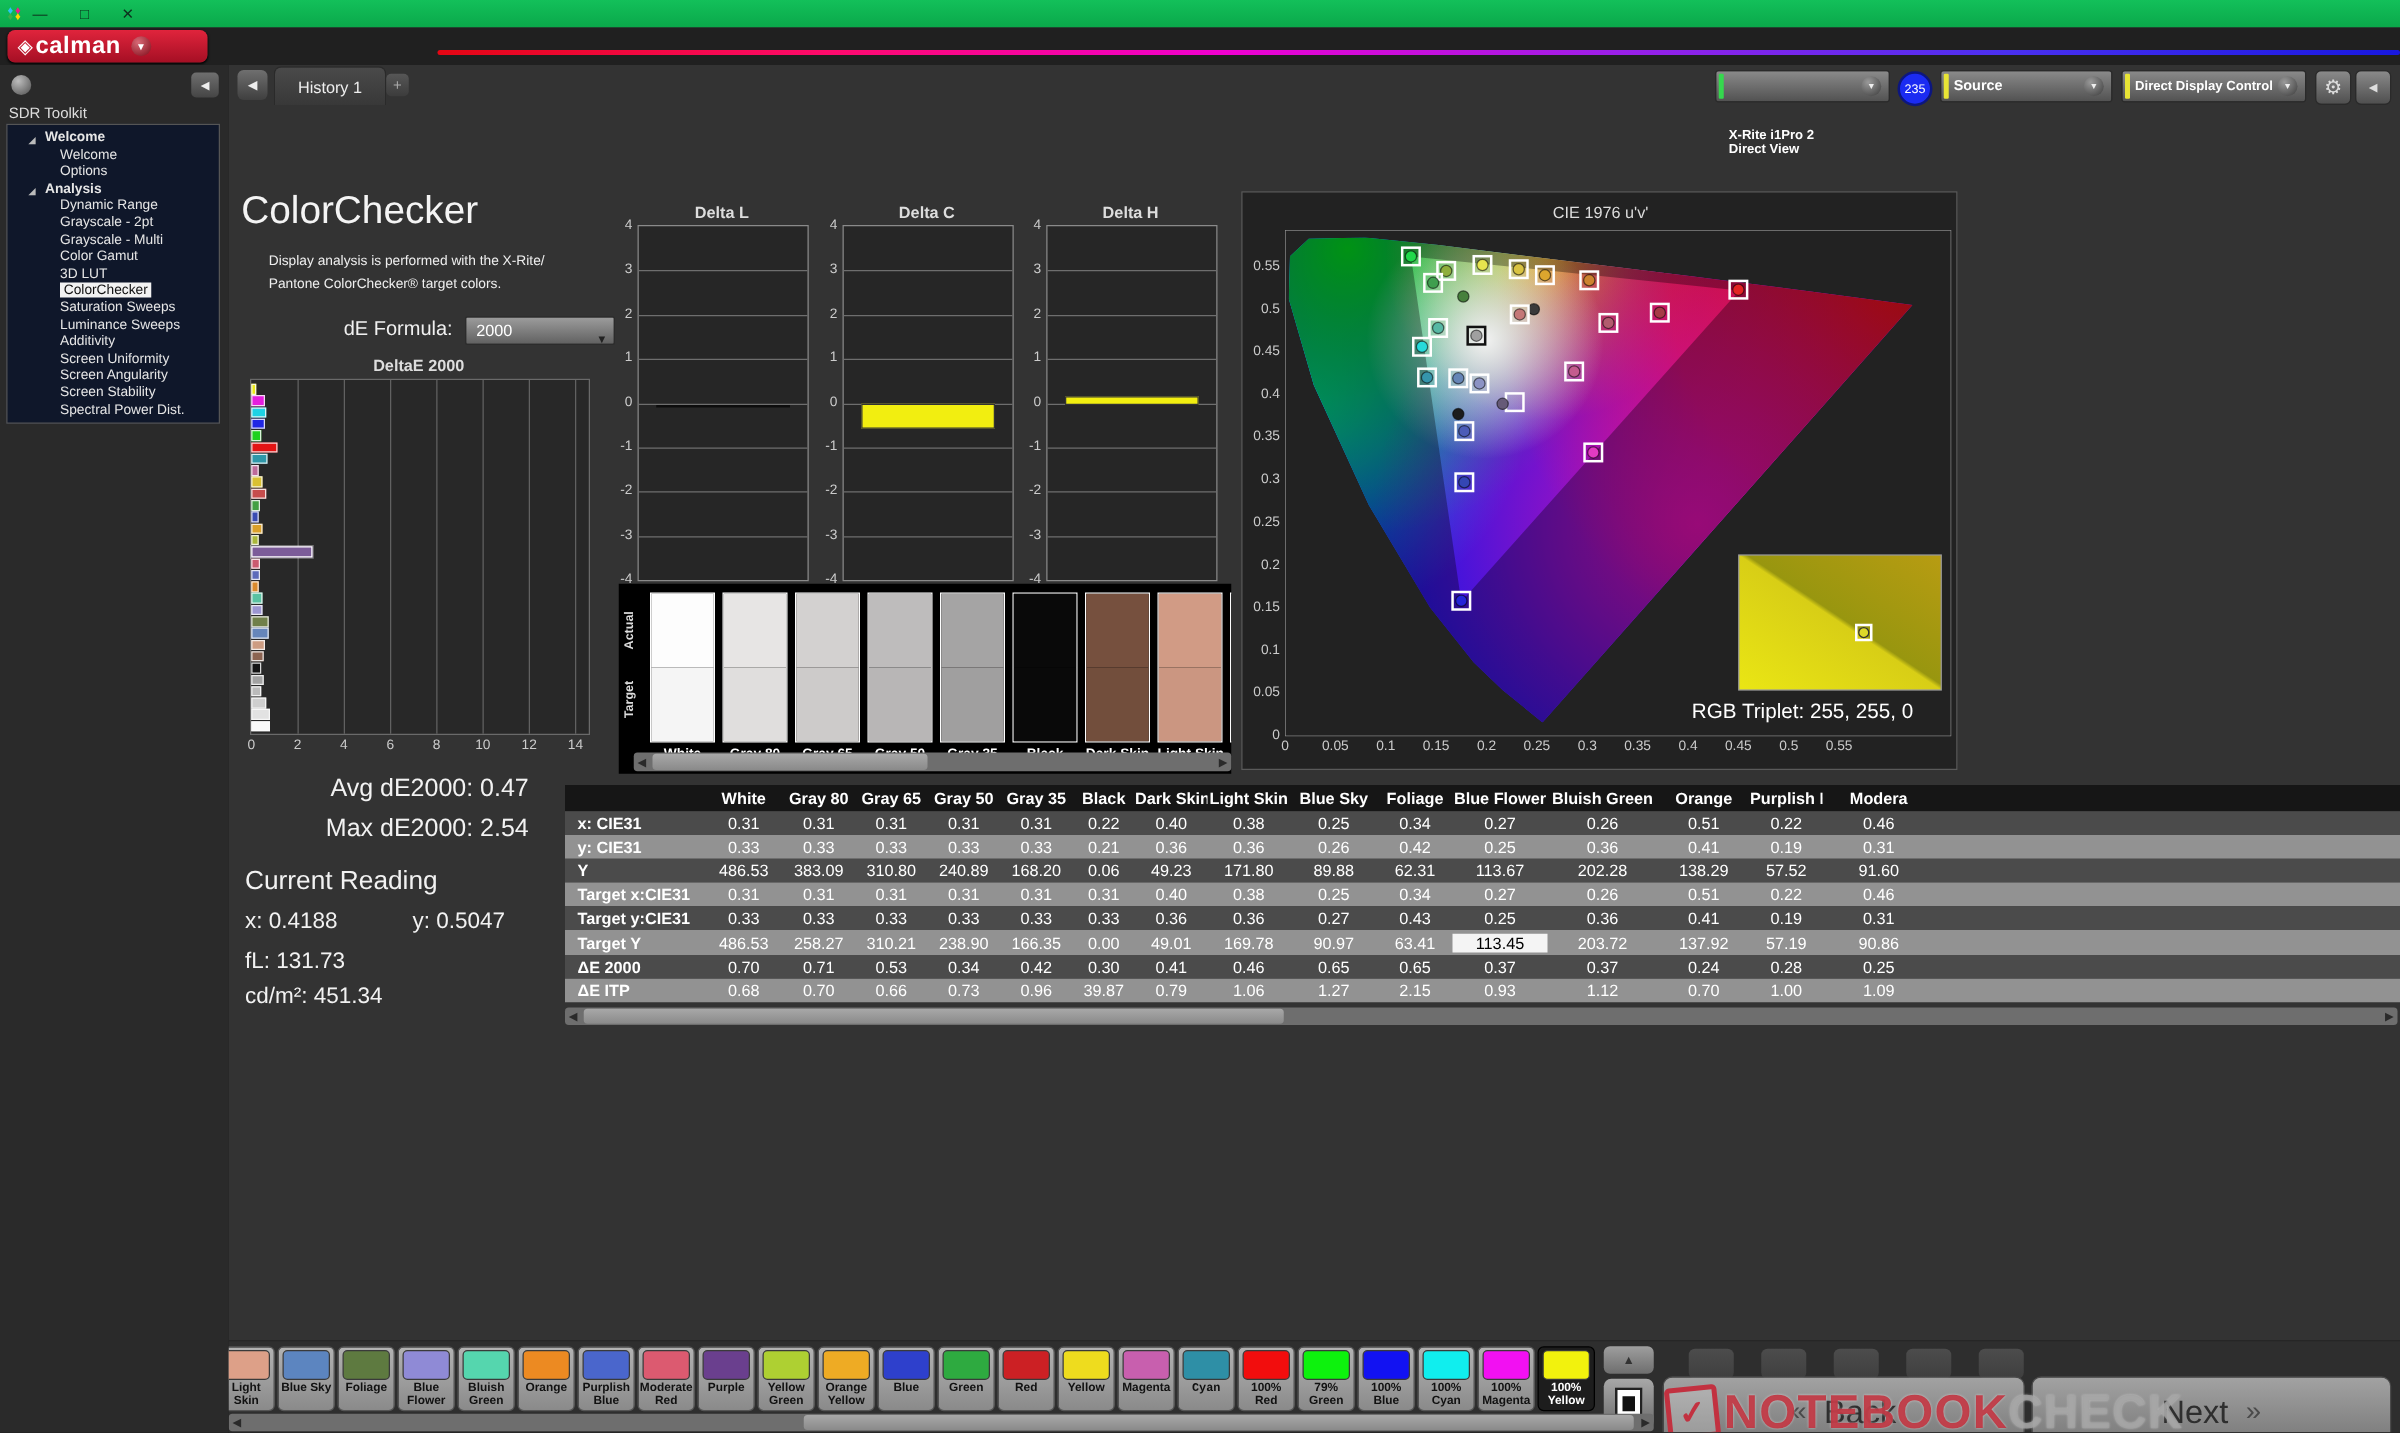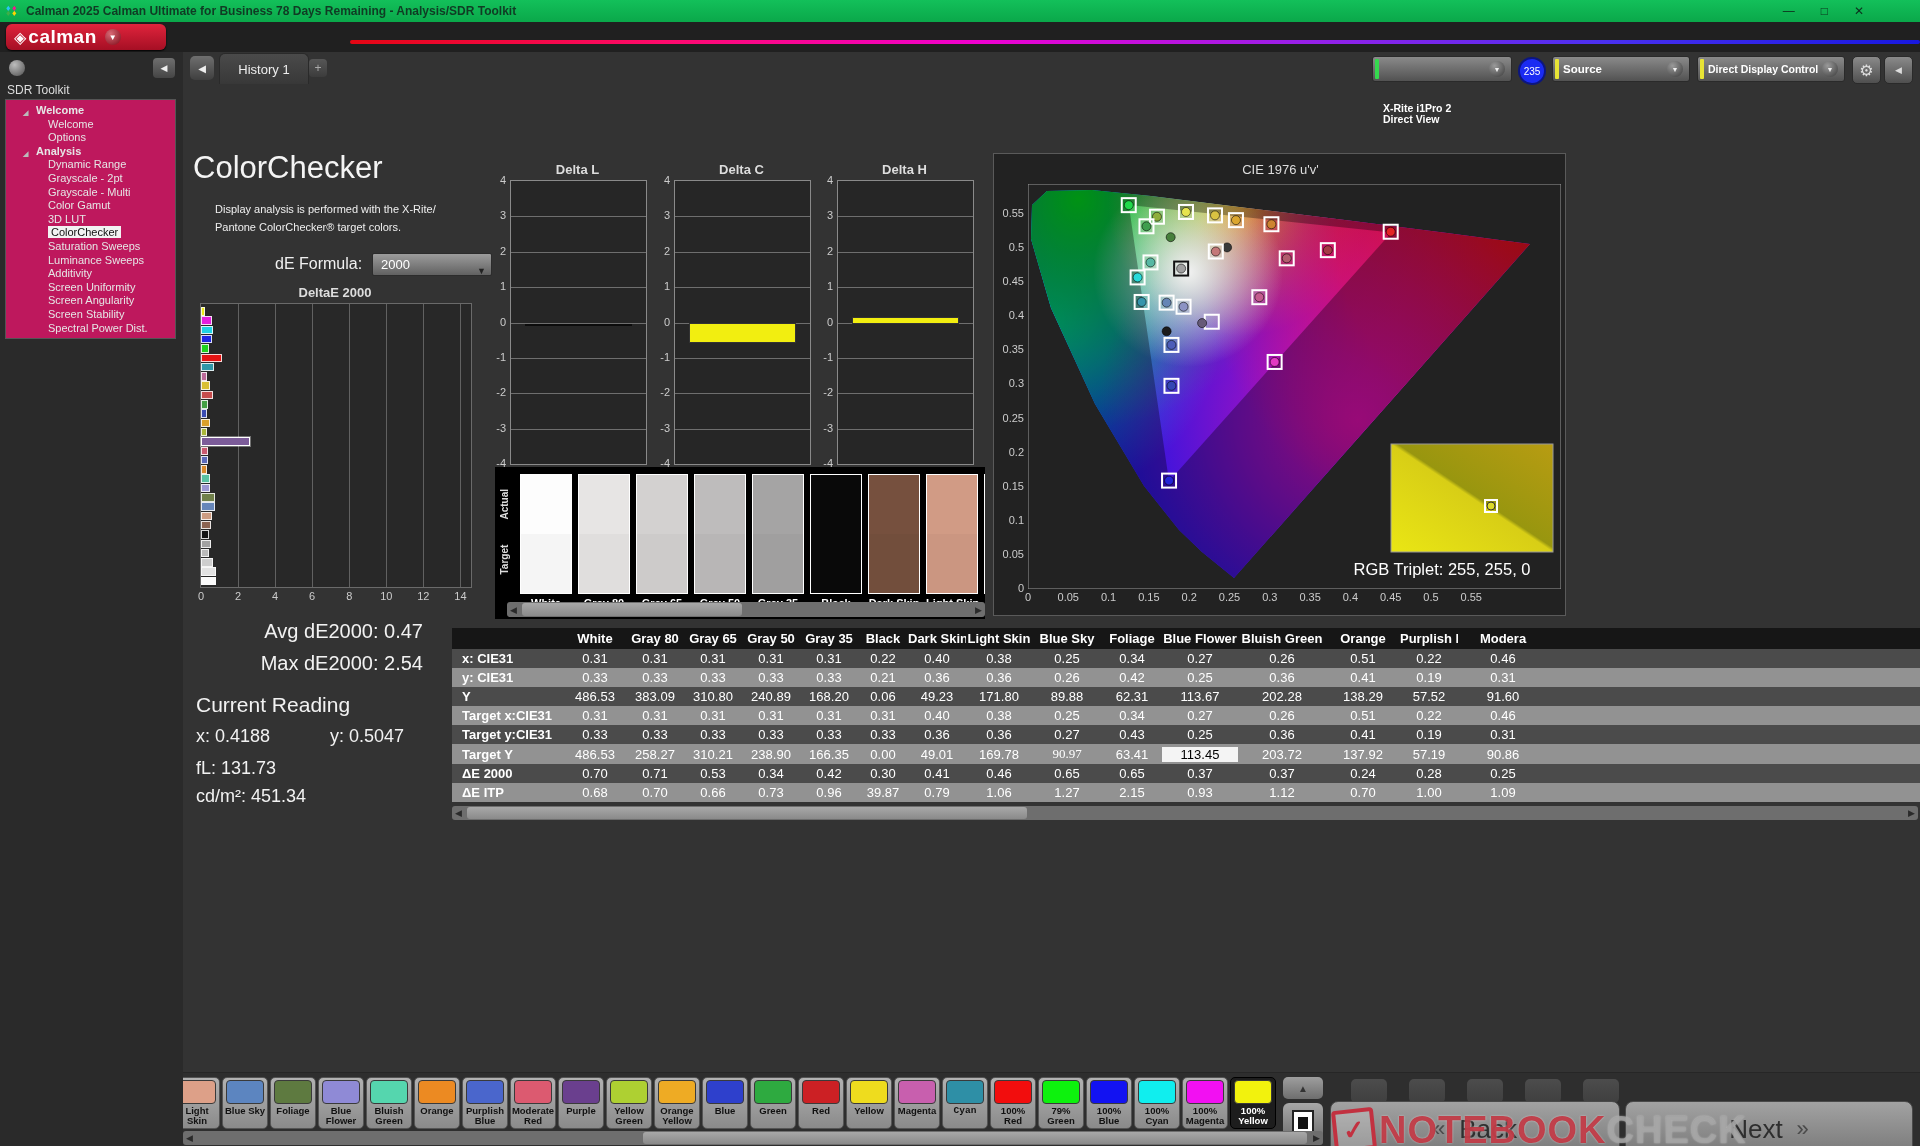--- a/index.html
+++ b/index.html
@@ -16,21 +16,21 @@
   .calman-logo{position:absolute;left:6px;top:2px;width:160px;height:26px;background:linear-gradient(#e0243c,#a50f24);border-radius:6px;display:flex;align-items:center;color:#fff;box-shadow:0 1px 2px #000;}
   .calman-logo .diamond{font-size:16px;margin:0 2px 0 8px;}
   .calman-logo .word{font-size:19px;font-weight:bold;letter-spacing:0.5px;}
   .calman-logo .dd{margin-left:8px;width:16px;height:16px;border-radius:50%;background:radial-gradient(circle at 35% 30%,#d86a76,#7e0a18);font-size:8px;display:flex;align-items:center;justify-content:center;color:#fff;}
   .rainbow{position:absolute;left:350px;right:0;top:18px;height:4px;background:linear-gradient(90deg,#e40613,#ff0a6c,#f000d0,#9b1fe8,#4a30f0,#1818e0);border-radius:2px;}
   
   .sidebar{position:absolute;left:0;top:52px;width:183px;bottom:0;background:#2a2a2a;border-right:1px solid #1c1c1c;}
   .side-orb{position:absolute;left:9px;top:8px;width:16px;height:16px;border-radius:50%;background:radial-gradient(circle at 35% 30%,#bdbdbd,#4e4e4e);}
   .side-collapse{position:absolute;right:8px;top:6px;width:22px;height:20px;border-radius:4px;background:linear-gradient(#6f6f6f,#454545);color:#eee;font-size:9px;display:flex;align-items:center;justify-content:center;}
   .side-title{position:absolute;left:7px;top:31px;font-size:12px;color:#ddd;}
-  .tree{position:absolute;left:5px;top:47px;width:171px;height:240px;background:#be185d;border:1px solid #555;padding-top:4px;box-sizing:border-box;}
+  .tree{position:absolute;left:5px;top:47px;width:171px;height:240px;background:#0f172a;border:1px solid #555;padding-top:4px;box-sizing:border-box;}
   .tree-item{position:relative;font-size:11px;line-height:13.6px;color:#e6e6e6;white-space:nowrap;}
   .tree-item.lvl0{padding-left:30px;font-weight:bold;}
   .tree-item.lvl1{padding-left:42px;}
   .tree-item .twisty{position:absolute;left:17px;top:2px;font-size:7px;color:#bbb;}
   .tree-item.selected span.lbl{background:#f2f2f2;color:#111;padding:0 3px;}
   
   .main{position:absolute;left:183px;top:52px;right:0;bottom:0;overflow:hidden;background:#333;}
   
   .tab-back{position:absolute;left:7px;top:4px;width:24px;height:24px;border-radius:5px;background:linear-gradient(#6f6f6f,#3f3f3f);color:#eee;font-size:10px;display:flex;align-items:center;justify-content:center;}
   .tab{position:absolute;left:36px;top:1px;width:88px;height:30px;background:linear-gradient(#4a4a4a,#383838);border:1px solid #2a2a2a;border-bottom:none;border-radius:6px 6px 0 0;color:#eee;font-size:13px;display:flex;align-items:center;justify-content:center;}
@@ -119,21 +119,20 @@
 
 <div class="screen">
 
   <div class="titlebar">
     <div class="appicon">
       <span style="left:0;top:0;color:#29c5f6">♦</span>
       <span style="left:6px;top:0;color:#ec1c8d">♦</span>
       <span style="left:0;top:5px;color:#3fae49">♦</span>
       <span style="left:6px;top:5px;color:#ffd400">♦</span>
     </div>
-    <div class="title-text">Calman 2025 Calman Ultimate for Business 78 Days Remaining  - Analysis/SDR Toolkit</div>
     <div class="winbtns">
       <span>—</span>
       <span>□</span>
       <span>✕</span>
     </div>
   </div>
 
   <div class="logobar">
     <div class="calman-logo">
       <span class="diamond">◈</span>
@@ -668,21 +667,21 @@
         <div class="trow" style="background: rgb(146, 146, 146);">
           <div class="tlabel">Target Y</div>
           <div class="tcell" style="width: 62px;">486.53</div>
           <div class="tcell" style="width: 58px;">258.27</div>
           <div class="tcell" style="width: 58px;">310.21</div>
           <div class="tcell" style="width: 58px;">238.90</div>
           <div class="tcell" style="width: 58px;">166.35</div>
           <div class="tcell" style="width: 50px;">0.00</div>
           <div class="tcell" style="width: 58px;">49.01</div>
           <div class="tcell" style="width: 66px;">169.78</div>
-          <div class="tcell" style="width: 70px; font-family: Liberation Serif, serif;">90.97</div>
+          <div class="tcell" style="width: 70px;">90.97</div>
           <div class="tcell" style="width: 60px;">63.41</div>
           <div class="tcell hl" style="width: 76px;">113.45</div>
           <div class="tcell" style="width: 88px;">203.72</div>
           <div class="tcell" style="width: 74px;">137.92</div>
           <div class="tcell" style="width: 58px;">57.19</div>
           <div class="tcell" style="width: 90px;">90.86</div>
           <div class="tfill"></div>
         </div>
         <div class="trow" style="background: rgb(75, 75, 75);">
           <div class="tlabel">ΔE 2000</div>

